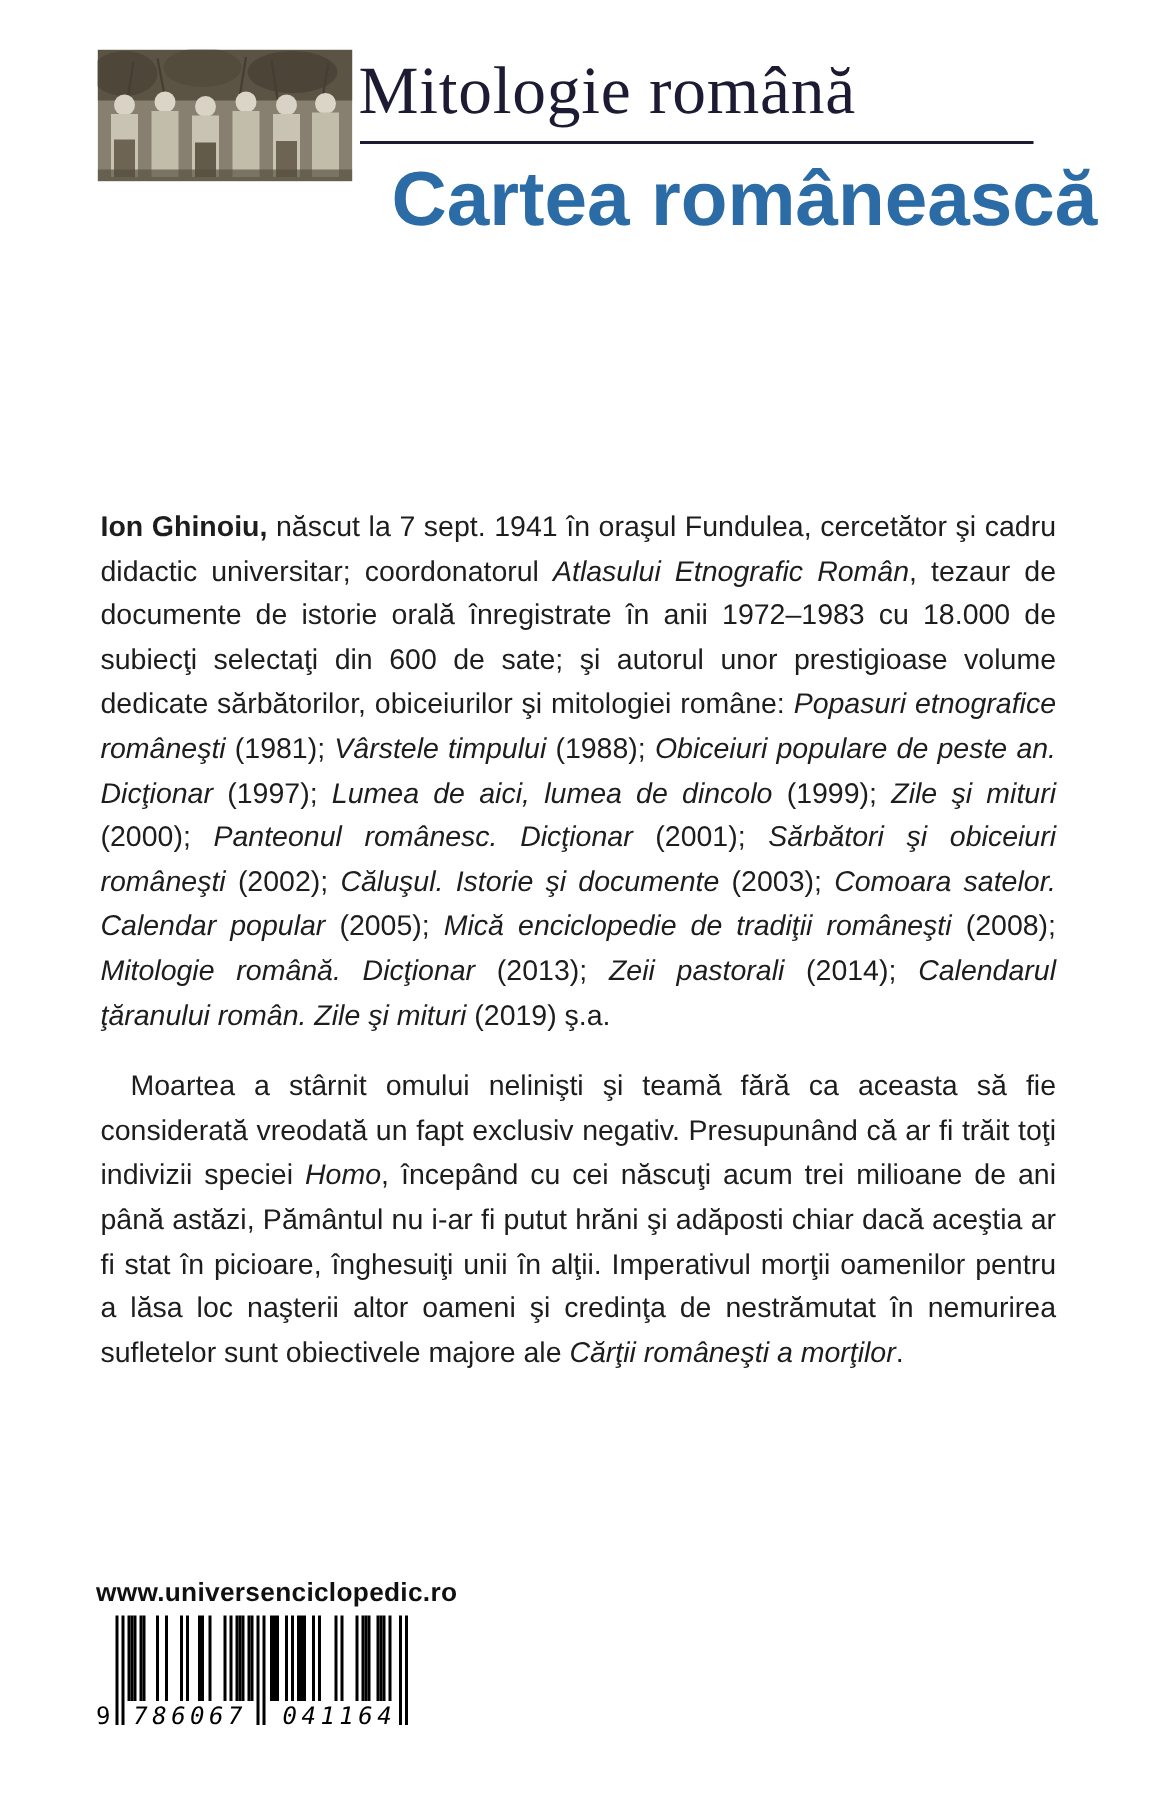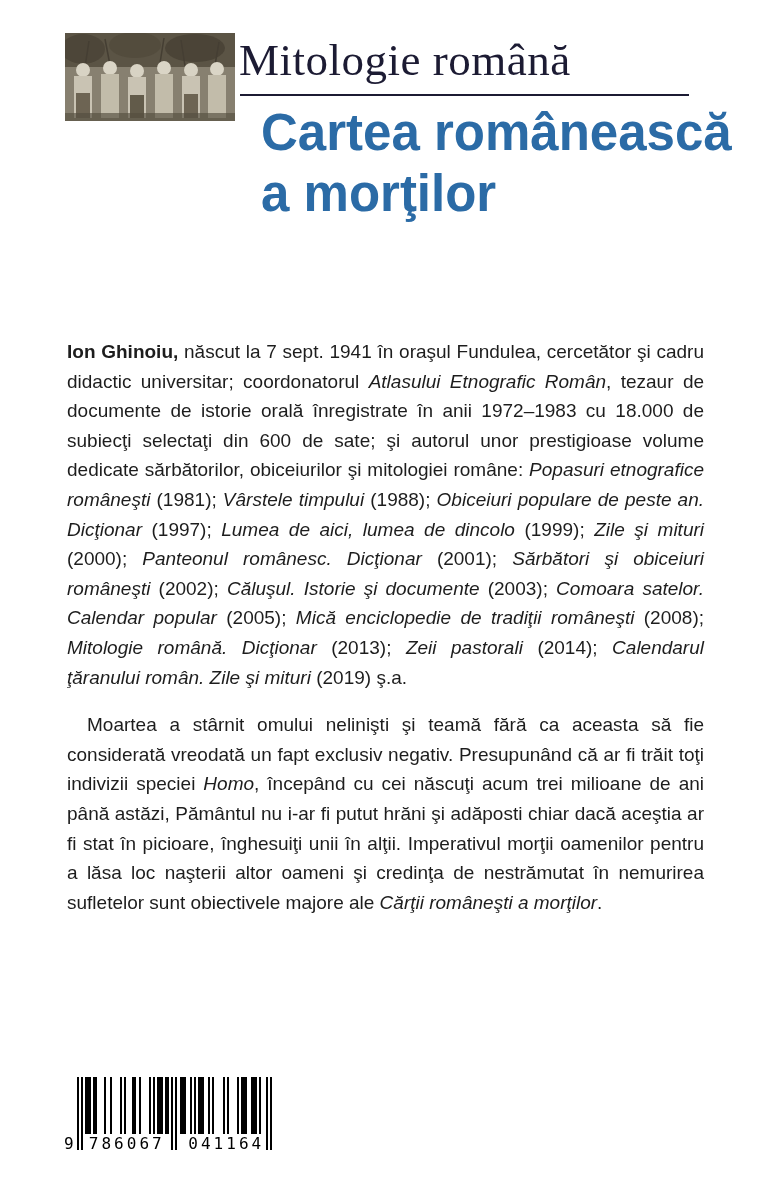--- a/index.html
+++ b/index.html
@@ -40,21 +40,21 @@
   .barcode{position:absolute;left:64px;top:1077px;width:212px;height:92px;background:#fff;}
   .bars{position:absolute;left:13px;top:0;width:196px;height:74px;}
   .bar{position:absolute;top:0;height:57px;background:#000;}
   .bar.tall{height:73px;}
   .digits{
     position:absolute;left:0;top:56px;right:0;height:20px;
     display:flex;align-items:flex-end;
     font-family:"DejaVu Sans Mono",monospace;font-size:16px;color:#000;
   }
   .digits .d9{width:13px;}
-  .digits .g{flex:1;text-align:center;letter-spacing:3px;}
+  .digits .g{flex:1;text-align:center;letter-spacing:3px;font-style:italic;}
 </style>
 </head>
 <body>
 
 <div class="page">
 
   <div class="photo">
     <svg width="170" height="88" viewBox="0 0 170 88">
       <rect width="170" height="88" fill="#8a8374"></rect>
       <rect width="170" height="34" fill="#564f41"></rect>
@@ -80,28 +80,28 @@
       <rect x="143" y="42" width="18" height="43" fill="#cfc9b8"></rect>
       <rect x="0" y="80" width="170" height="8" fill="#4e483b" opacity="0.65"></rect>
       <rect width="170" height="88" fill="#7a705c" opacity="0.15"></rect>
     </svg>
   </div>
 
   <div class="series-title" style="color: rgb(28, 27, 51);">Mitologie română</div>
   <div class="title-rule"></div>
   <div class="main-title" style="color: rgb(43, 107, 166);">
     <span>Cartea românească</span><br>
-    <span>a morţilor</span>
   </div>
 
   <div class="body-text">
     <p class="bio"><span style="font-weight: 700;">Ion Ghinoiu, </span><span>născut la 7 sept. 1941 în oraşul Fundulea, cercetător şi cadru didactic universitar; coordonatorul </span><span style="font-style: italic;">Atlasului Etnografic Român</span><span>, tezaur de documente de istorie orală înregistrate în anii 1972–1983 cu 18.000 de subiecţi selectaţi din 600 de sate; şi autorul unor prestigioase volume dedicate sărbătorilor, obiceiurilor şi mitologiei române: </span><span style="font-style: italic;">Popasuri etnografice româneşti</span><span> (1981); </span><span style="font-style: italic;">Vârstele timpului</span><span> (1988); </span><span style="font-style: italic;">Obiceiuri populare de peste an. Dicţionar</span><span> (1997); </span><span style="font-style: italic;">Lumea de aici, lumea de dincolo</span><span> (1999); </span><span style="font-style: italic;">Zile şi mituri</span><span> (2000); </span><span style="font-style: italic;">Panteonul românesc. Dicţionar</span><span> (2001); </span><span style="font-style: italic;">Sărbători şi obiceiuri româneşti</span><span> (2002); </span><span style="font-style: italic;">Căluşul. Istorie şi documente</span><span> (2003); </span><span style="font-style: italic;">Comoara satelor. Calendar popular</span><span> (2005); </span><span style="font-style: italic;">Mică enciclopedie de tradiţii româneşti</span><span> (2008); </span><span style="font-style: italic;">Mitologie română. Dicţionar</span><span> (2013); </span><span style="font-style: italic;">Zeii pastorali</span><span> (2014); </span><span style="font-style: italic;">Calendarul ţăranului român. Zile şi mituri</span><span> (2019) ş.a.</span></p>
     <p class="blurb"><span>Moartea a stârnit omului nelinişti şi teamă fără ca aceasta să fie considerată vreodată un fapt exclusiv negativ. Presupunând că ar fi trăit toţi indivizii speciei </span><span style="font-style: italic;">Homo</span><span>, începând cu cei născuţi acum trei milioane de ani până astăzi, Pământul nu i-ar fi putut hrăni şi adăposti chiar dacă aceştia ar fi stat în picioare, înghesuiţi unii în alţii. Imperativul morţii oamenilor pentru a lăsa loc naşterii altor oameni şi credinţa de nestrămutat în nemurirea sufletelor sunt obiectivele majore ale </span><span style="font-style: italic;">Cărţii româneşti a morţilor</span><span>.</span></p>
   </div>
 
+  <div class="website">www.universenciclopedic.ro</div>
 
   <div class="barcode">
     <div class="bars">
         <div class="bar tall" style="left: 0px; width: 2.05px;"></div>
         <div class="bar tall" style="left: 4.1px; width: 2.05px;"></div>
         <div class="bar" style="left: 8.2px; width: 2.05px;"></div>
         <div class="bar" style="left: 10.25px; width: 2.05px;"></div>
         <div class="bar" style="left: 12.3px; width: 2.05px;"></div>
         <div class="bar" style="left: 16.4px; width: 2.05px;"></div>
         <div class="bar" style="left: 18.45px; width: 2.05px;"></div>

